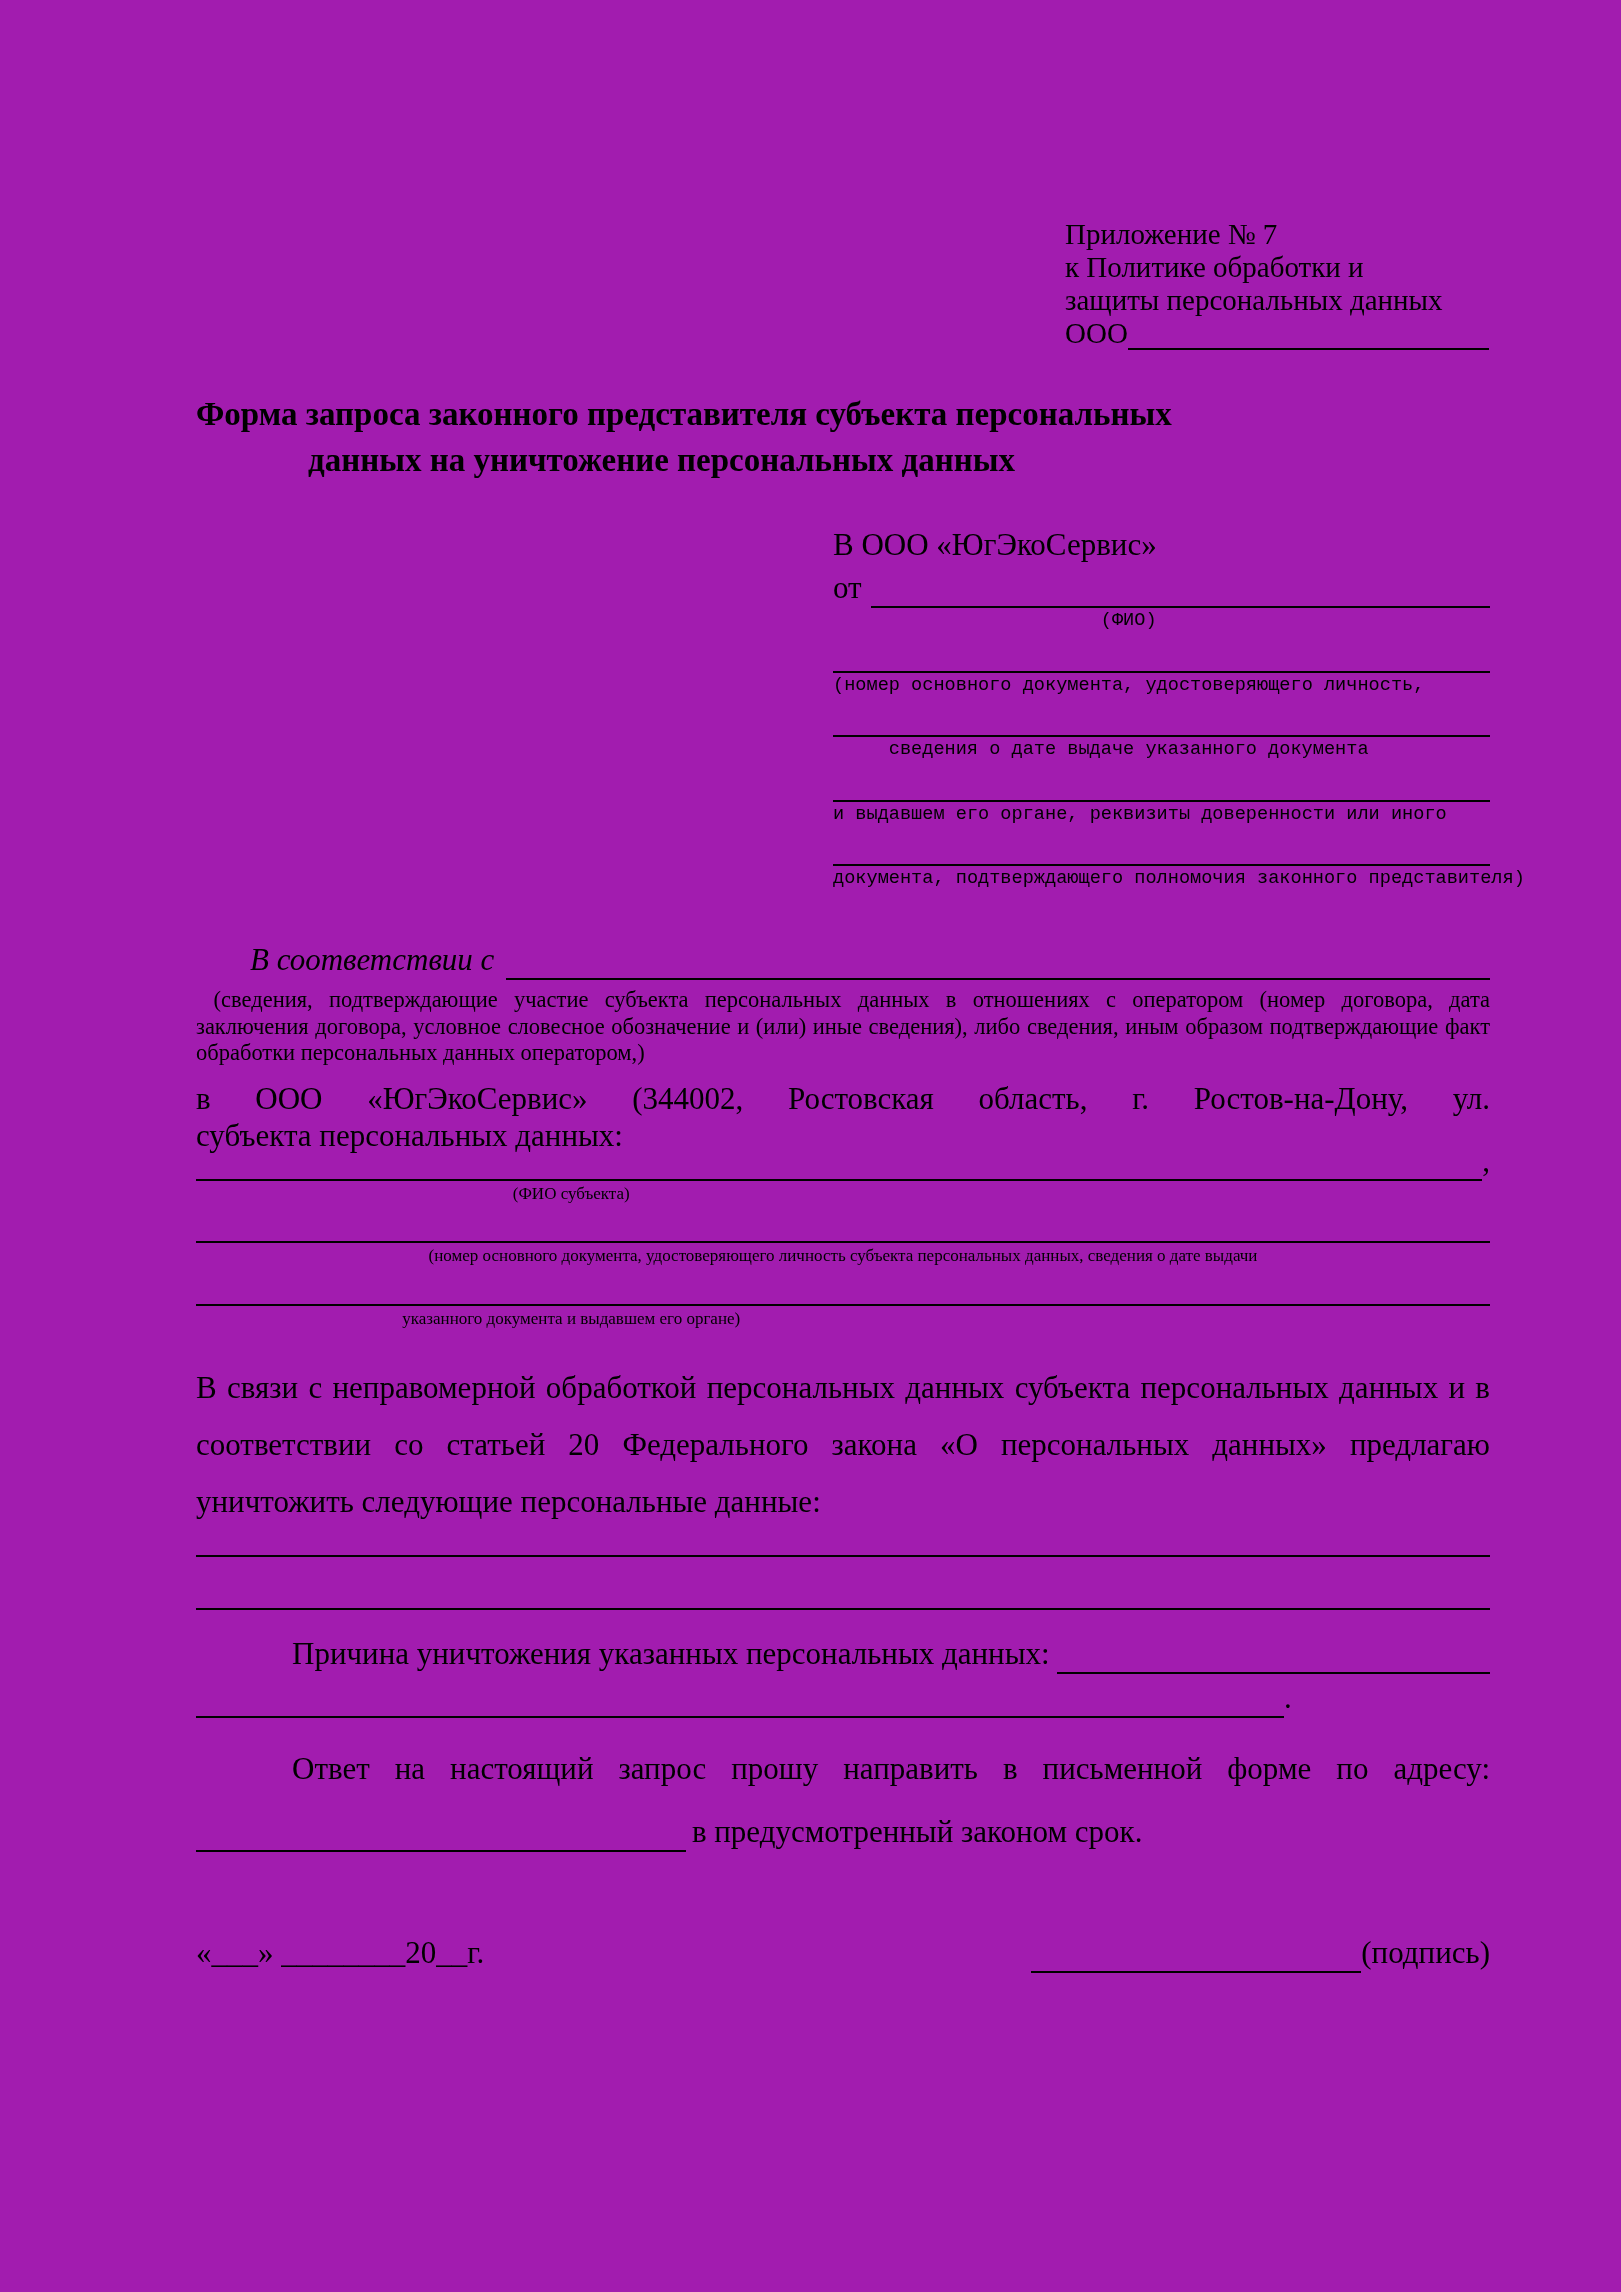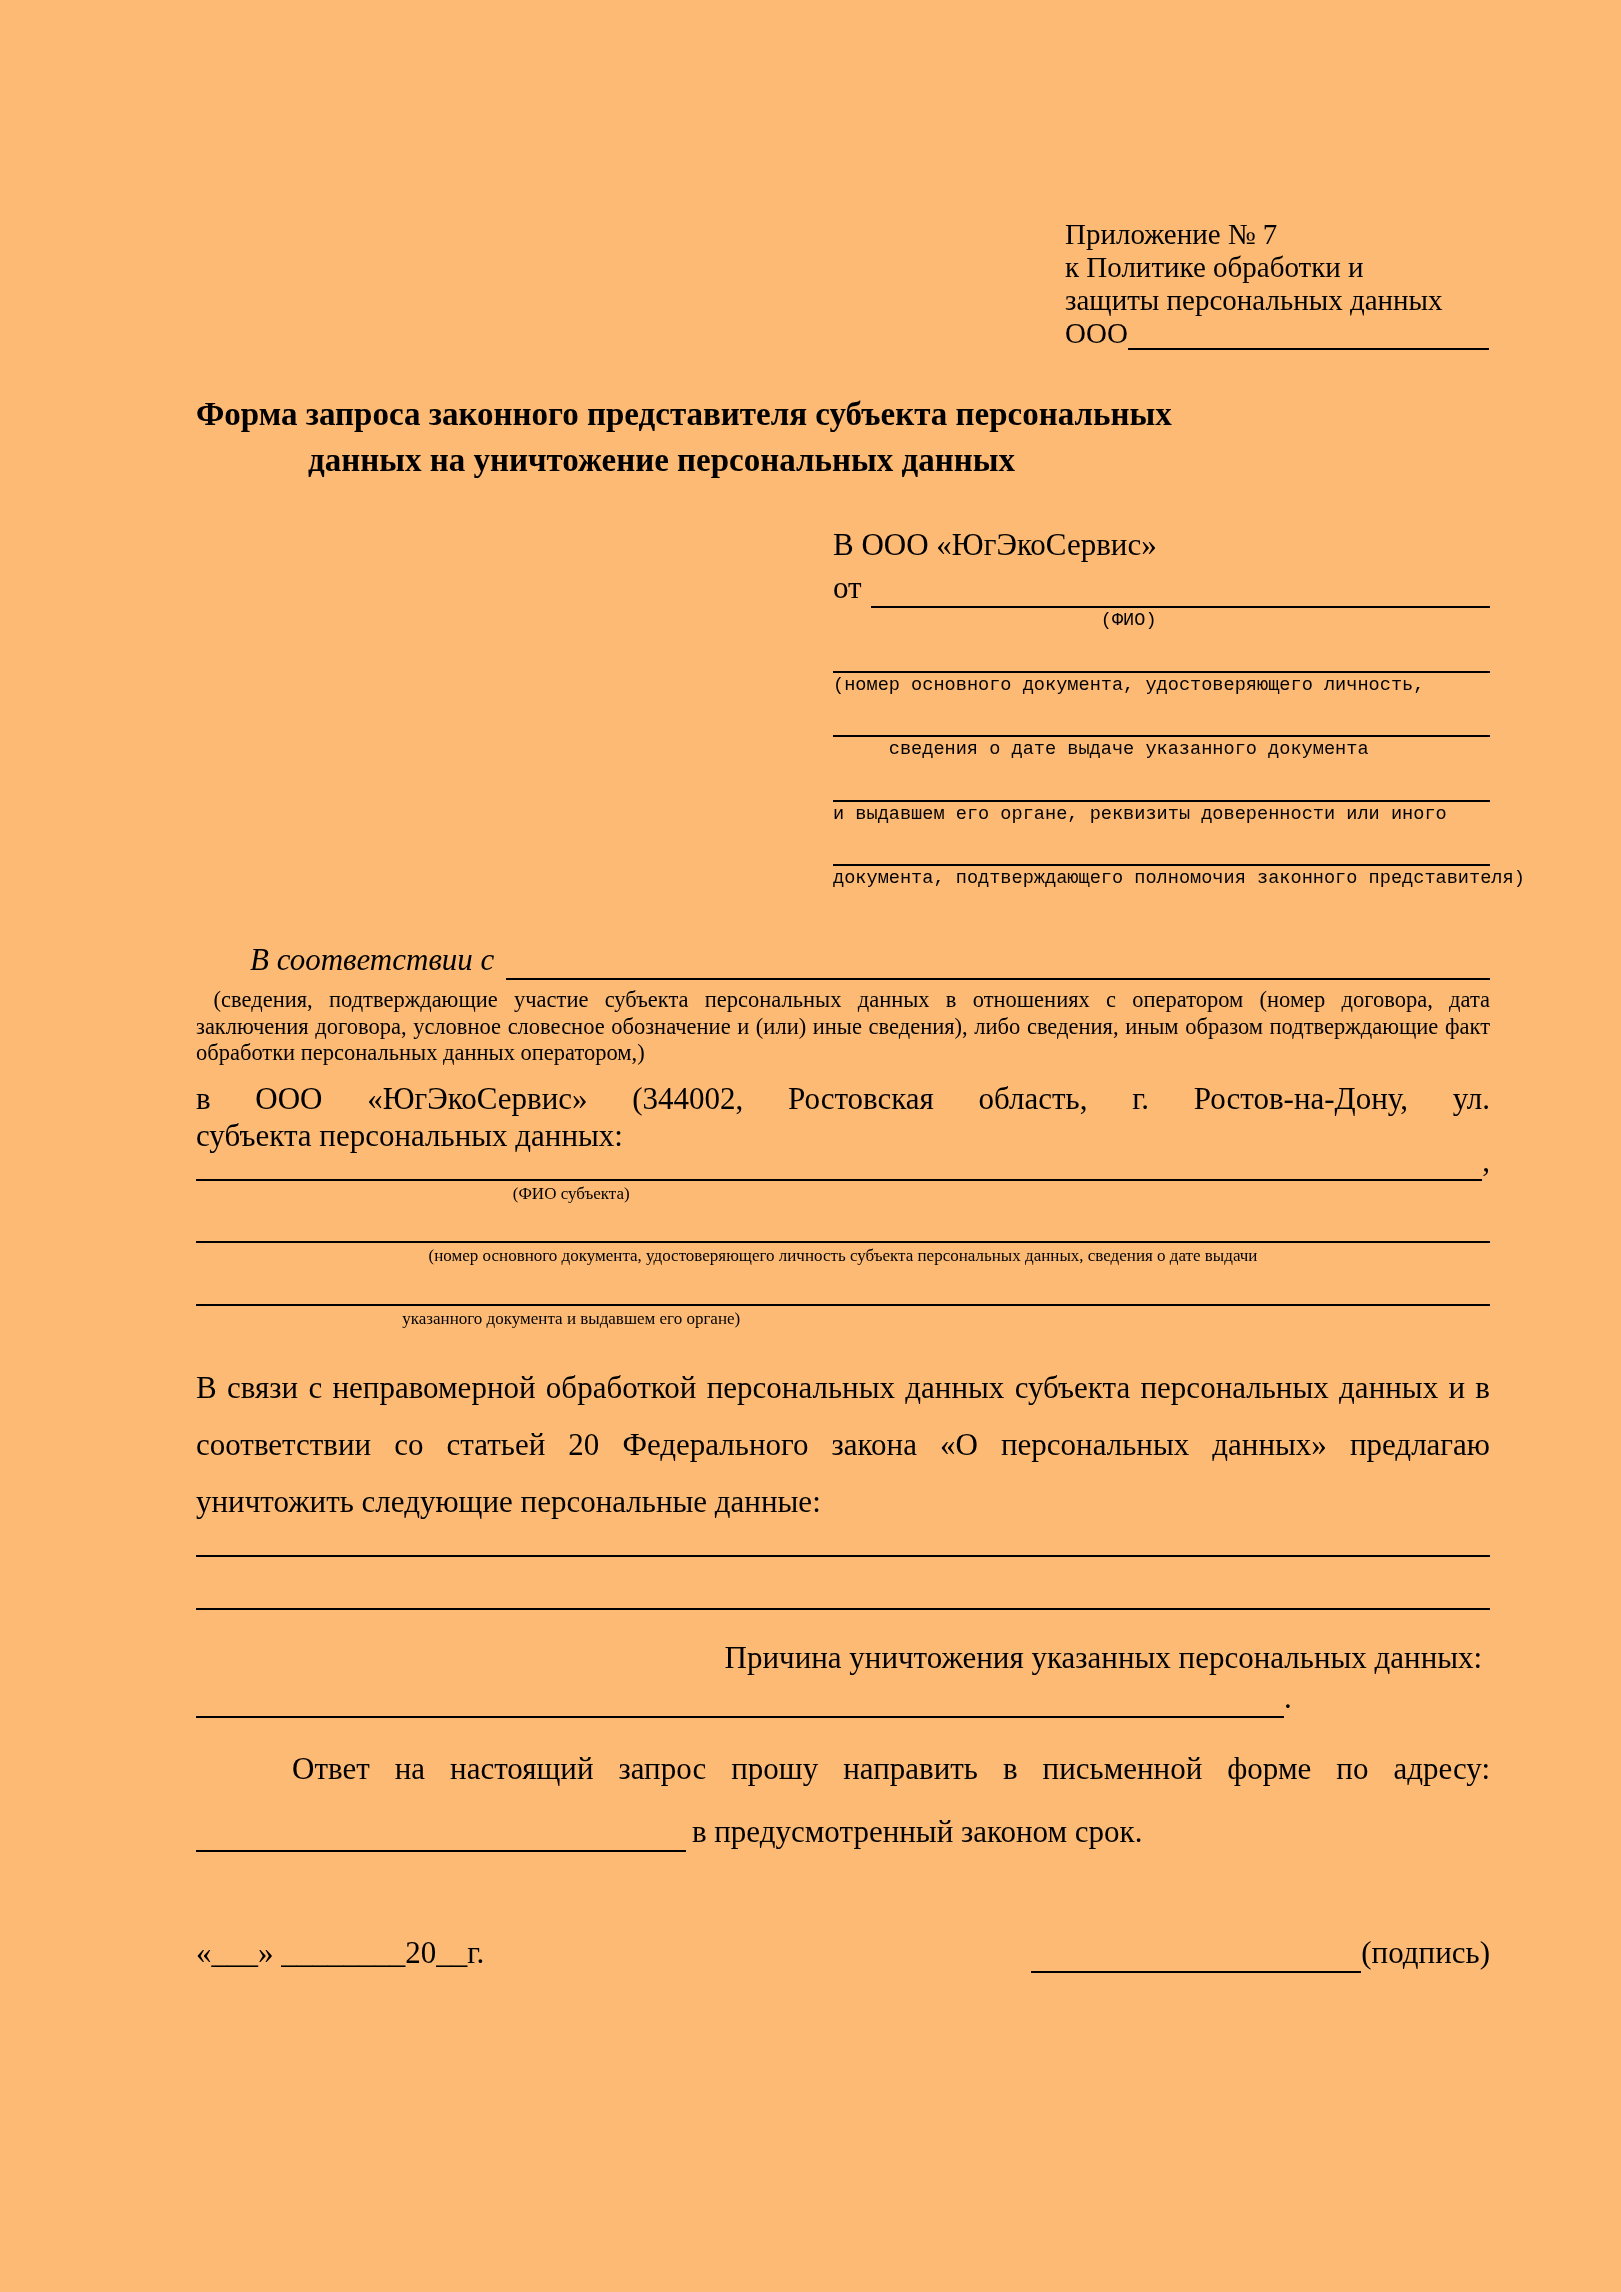--- a/index.html
+++ b/index.html
@@ -1,19 +1,19 @@
 <!DOCTYPE html>
 <html><head>
 <meta charset="utf-8">
 <style>
   * { box-sizing: border-box; }
   html, body { margin: 0; padding: 0; background: #ffffff; }
   .page {
     width: 1621px; height: 2293px; margin: 0 auto;
-    background: #fdba74; color: #000000;
+    background: #a21caf; color: #000000;
     font-family: "Liberation Serif", "DejaVu Serif", serif;
     font-size: 31px; line-height: 1.25;
     padding: 218px 131px 0 196px;
     overflow: hidden;
   }
   .ul { border-bottom: 2.9px solid #000; }
   .fill { flex: 1 1 auto; }
   .nowrap { white-space: nowrap; }
 
   
@@ -49,21 +49,21 @@
   .subj-caption.narrow { width: 58%; white-space: nowrap; }
 
   
   .request-par { margin-top: 27.4px; line-height: 57px; text-align: justify; }
 
   
   .big-blank1 { height: 26.5px; border-bottom: 2.9px solid #000; }
   .big-blank2 { height: 53px; border-bottom: 2.9px solid #000; }
 
   
-  .reason-row { display: flex; align-items: flex-end; margin-top: 29px; height: 35px; padding-left: 96px; flex-direction: column; }
+  .reason-row { display: flex; align-items: flex-end; margin-top: 29px; height: 35px; padding-left: 96px; }
   .reason-row .lbl { margin-right: 7.8px; white-space: nowrap; }
   .reason-line2 { display: flex; align-items: flex-end; height: 44px; }
   .reason-line2 .seg { width: 1088px; }
 
   
   .response-par { margin-top: 31px; text-indent: 96px; text-align: justify; text-align-last: justify; line-height: 39px; }
   .response-line2 { display: flex; align-items: flex-end; height: 45px; margin-top: 19px; }
   .response-line2 .seg { width: 490px; margin-right: 5.9px; }
 
   

